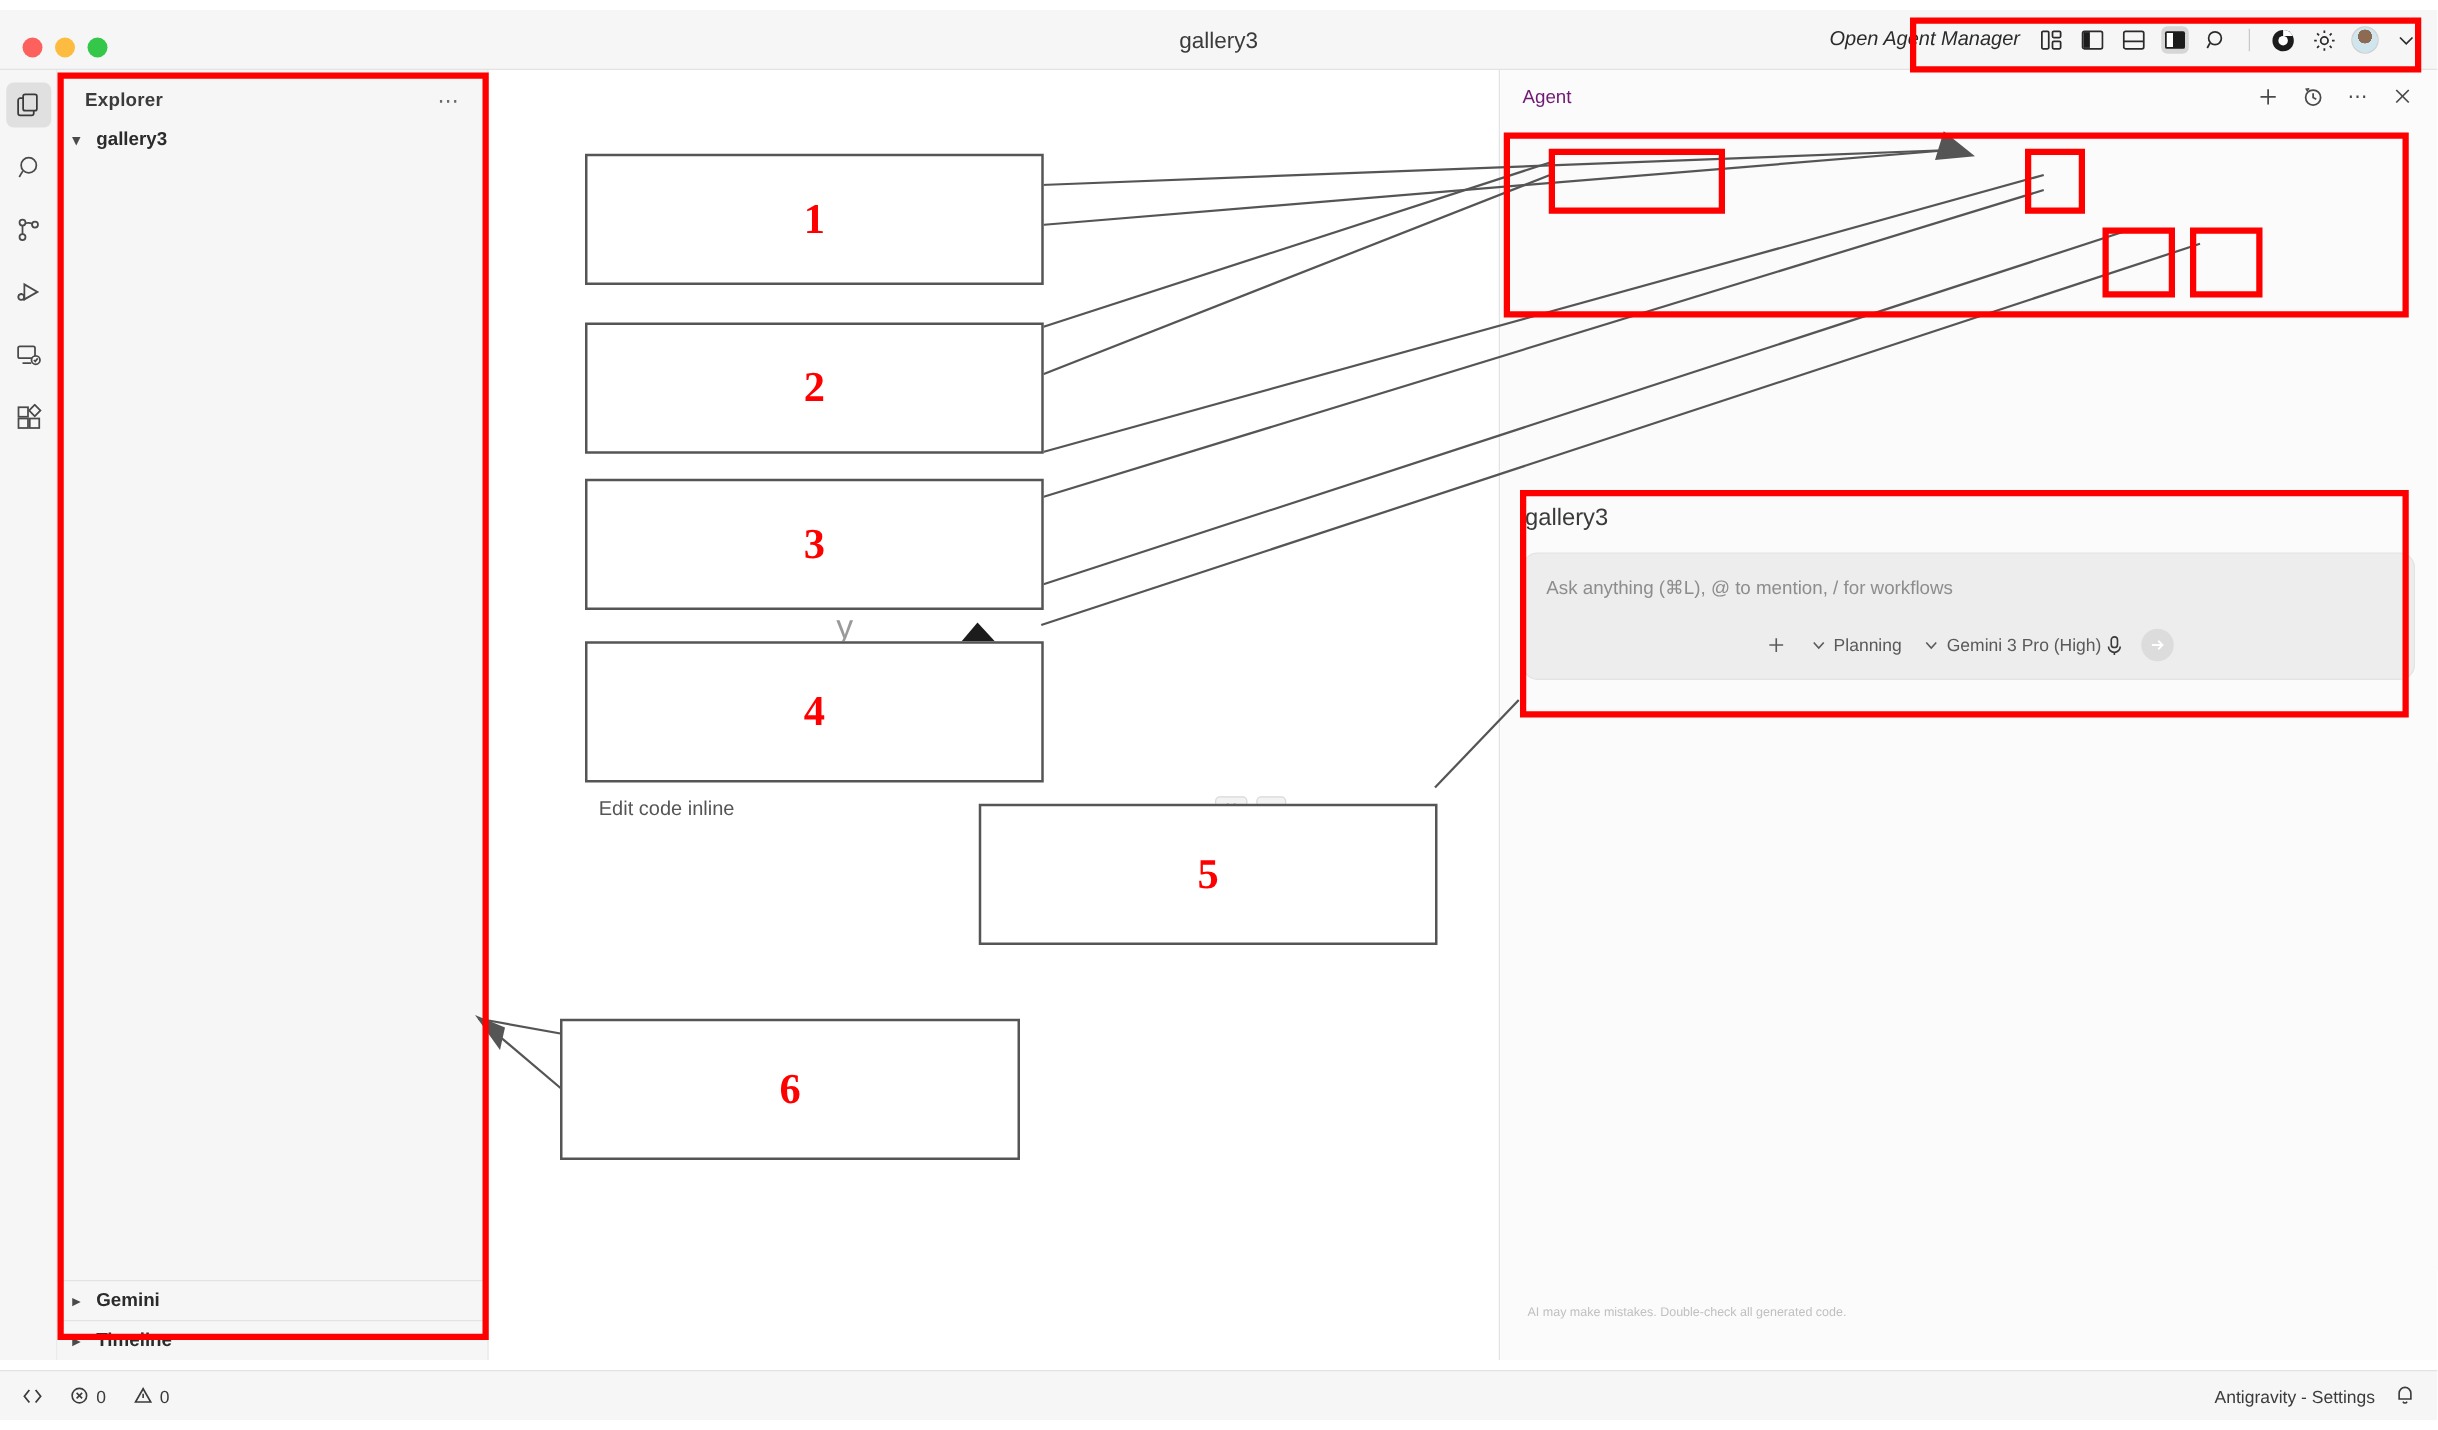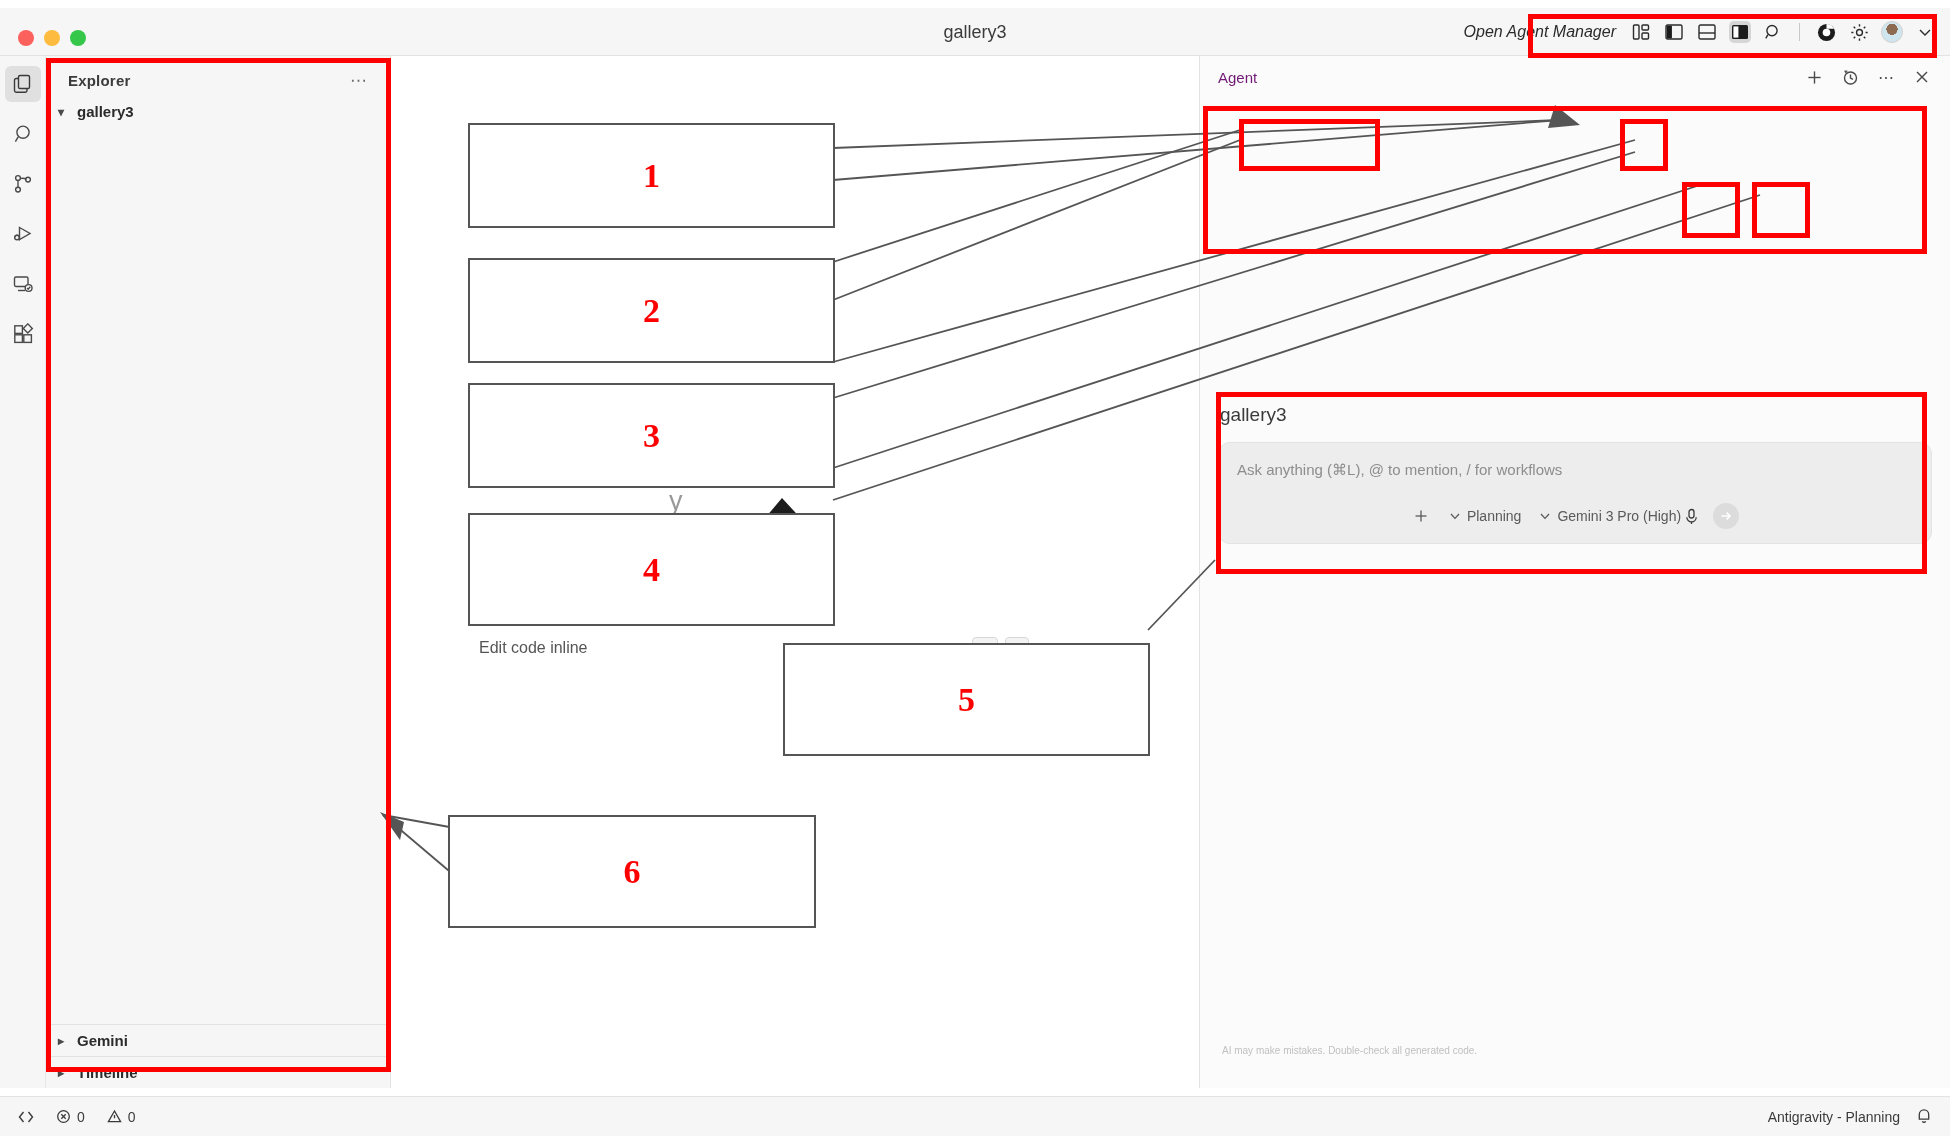--- a/index.html
+++ b/index.html
@@ -415,21 +415,21 @@
       </span>
       <span class="sbar-item">
         <svg width="15" height="15" viewBox="0 0 15 15" fill="none" stroke="#3b3b3b" stroke-width="1.3">
           <polygon points="7.5,2 13.6,12.6 1.4,12.6"></polygon>
             <line x1="7.5" y1="6" x2="7.5" y2="9.3"></line>
         </svg>
         <span>0</span>
       </span>
     </div>
     <div class="sbar-right">
-      <span>Antigravity - Planning</span>
+      <span>Antigravity - Settings</span>
       <span>
         <svg width="16" height="17" viewBox="0 0 16 17" fill="none" stroke="#3b3b3b" stroke-width="1.3">
           <path d="M3.3 12.2V7.6a4.7 4.7 0 1 1 9.4 0v4.6z"></path>
             <path d="M6.4 14.3a1.7 1.7 0 0 0 3.2 0"></path>
         </svg>
       </span>
     </div>
   </div>
 
   <div class="overlay">

